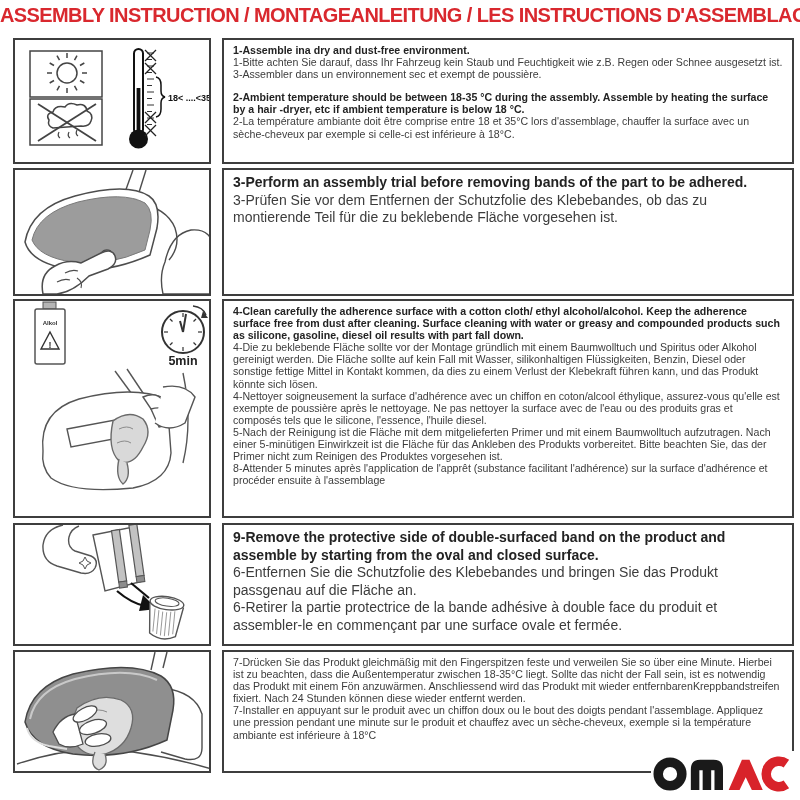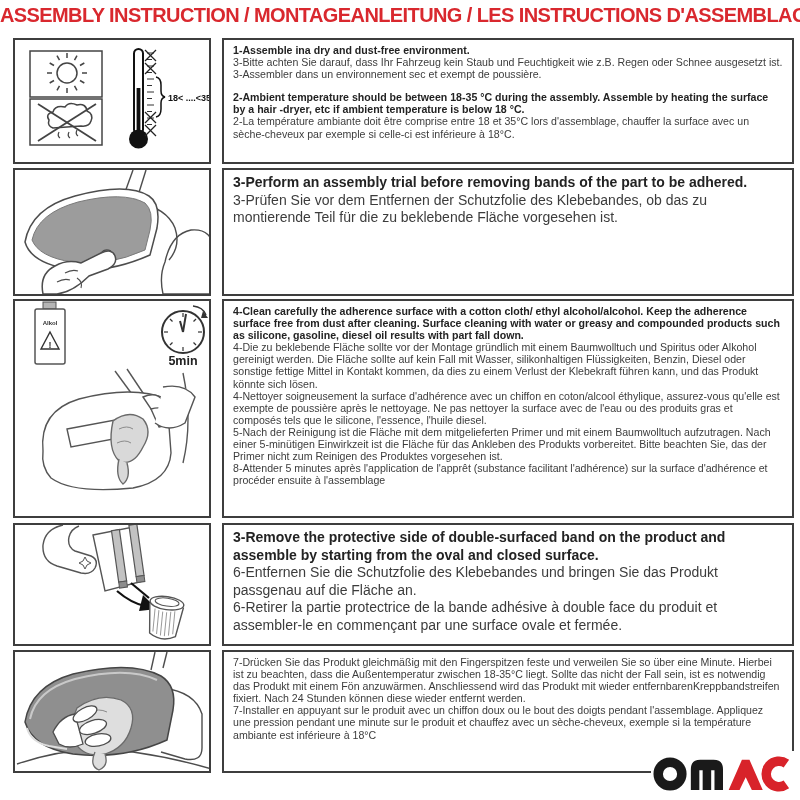--- a/index.html
+++ b/index.html
@@ -89,21 +89,21 @@
         <line x1="130" y1="85" x2="141" y2="96"></line>
           <line x1="130" y1="96" x2="141" y2="85"></line>
       </g>
       <path d="M141,37 Q146,38 146,45 L146,51 Q146,56 150,57 Q146,58 146,63 L146,69 Q146,76 141,77" fill="none" stroke="#111" stroke-width="1.5"></path>
       <text x="153" y="61" font-size="9" font-weight="bold" fill="#111">18&lt; ....&lt;35 C</text>
     </g>
   </svg>
 </div>
 <div class="cell text small" style="top:38px;height:126px">
   <p class="p b">1-Assemble ina dry and dust-free environment.</p>
-  <p class="p">3-Bitte achten Sie darauf, dass Ihr Fahrzeug kein Staub und Feuchtigkeit wie z.B. Regen oder Schnee ausgesetzt ist.</p>
+  <p class="p">1-Bitte achten Sie darauf, dass Ihr Fahrzeug kein Staub und Feuchtigkeit wie z.B. Regen oder Schnee ausgesetzt ist.</p>
   <p class="p">3-Assembler dans un environnement sec et exempt de poussière.</p>
   <p class="p b gap">2-Ambient temperature should be between 18-35 °C  during the assembly. Assemble by heating the surface by a hair -dryer, etc if ambient temperature is below 18 °C.</p>
   <p class="p">2-La température ambiante doit être comprise entre 18 et 35°C lors d'assemblage, chauffer la surface avec un sèche-cheveux par exemple si celle-ci est inférieure à 18°C.</p>
 </div>
 
 <div class="cell illus" style="top:168px;height:128px">
   <svg viewBox="0 0 202 124" width="202" height="124">
     <g stroke="#4d4d4d" stroke-width="1.4" fill="none">
       <path d="M118,0 L105,36"></path>
         <path d="M131,0 L121,32"></path>
@@ -201,21 +201,21 @@
           <line x1="151" y1="87" x2="152" y2="111"></line>
         <line x1="155" y1="86" x2="156" y2="110"></line>
           <line x1="159" y1="85" x2="160" y2="108"></line>
       </g>
       <ellipse cx="150" cy="78" rx="17" ry="6.5" fill="#fff" stroke="#555" stroke-width="1.4"></ellipse>
       <ellipse cx="150" cy="77" rx="12" ry="4" fill="none" stroke="#555" stroke-width="1"></ellipse>
     </g>
   </svg>
 </div>
 <div class="cell text big pad12" style="top:523px;height:123px">
-  <p class="p b">3-Remove the protective side of double-surfaced band on the product and assemble by starting from the oval and closed surface.</p>
+  <p class="p b">9-Remove the protective side of double-surfaced band on the product and assemble by starting from the oval and closed surface.</p>
   <p class="p">6-Entfernen Sie die Schutzfolie des Klebebandes und bringen Sie das Produkt passgenau auf die Fläche an.</p>
   <p class="p">6-Retirer la partie protectrice de la bande adhésive à double face du produit et assembler-le en commençant par une surface ovale et fermée.</p>
 </div>
 
 <div class="cell illus" style="top:650px;height:123px">
   <svg viewBox="0 0 202 119" width="202" height="119">
     <g stroke="#4d4d4d" stroke-width="1.4" fill="none">
       <path d="M140,0 L136,18"></path>
         <path d="M152,0 L148,16"></path>
       <path d="M148,36 Q180,40 187,62 L187,96 Q187,110 170,107 L146,100" fill="#fff"></path>

